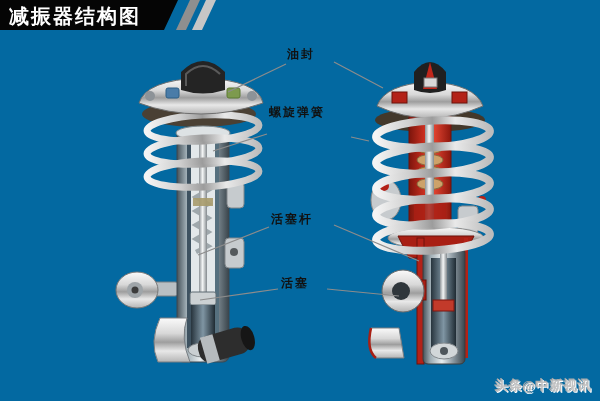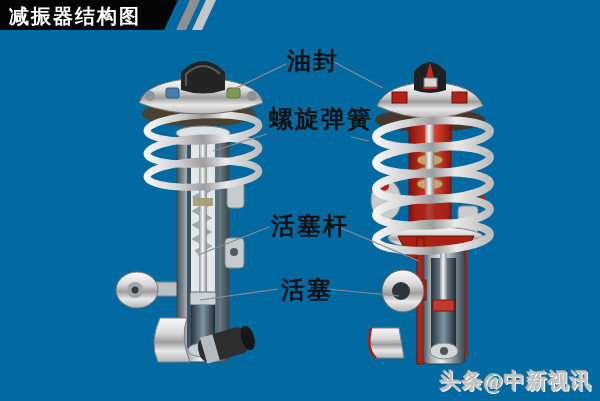--- a/index.html
+++ b/index.html
@@ -12,29 +12,29 @@
   .bar-black{position:absolute;left:0;top:0;width:178px;height:30px;background:#050505;
     clip-path:polygon(0 0,100% 0,calc(100% - 14px) 100%,0 100%);}
   .bar-stripe{position:absolute;top:0;height:30px;width:10px;transform:skewX(-25deg);}
   .stripe-1{left:183px;background:#8f8f8f;}
   .stripe-2{left:199px;background:#c6c6c6;}
   .title-text{position:absolute;left:9px;top:3px;color:#ffffff;font-size:20px;font-weight:bold;
     letter-spacing:2px;white-space:nowrap;}
   
   .canvas{position:absolute;left:0;top:0;width:600px;height:401px;}
   
-  .label{position:absolute;font-size:24px;font-weight:bold;color:#111111;letter-spacing:2px;
+  .label{position:absolute;font-size:12px;font-weight:bold;color:#111111;letter-spacing:2px;
     white-space:nowrap;line-height:1.1;}
   .label-oil-seal{left:287px;top:48px;}
   .label-coil-spring{left:269px;top:106px;}
   .label-piston-rod{left:271px;top:213px;}
   .label-piston{left:281px;top:277px;}
   
   .watermark{position:absolute;right:8px;bottom:6px;text-align:right;}
-  .watermark-main{font-size:21px;font-weight:bold;color:#c2c2c2;letter-spacing:1px;
+  .watermark-main{font-size:13px;font-weight:bold;color:#c2c2c2;letter-spacing:1px;
     text-shadow:1px 1px 0 #ffffff, -1px -1px 0 #a9a9a9;}
   .watermark-sub{font-size:8px;color:#dcdcdc;margin-top:0px;letter-spacing:.5px;}
 </style>
 </head>
 <body>
 
 <div class="stage">
 
   <div class="title-bar">
     <div class="bar-black"></div>

